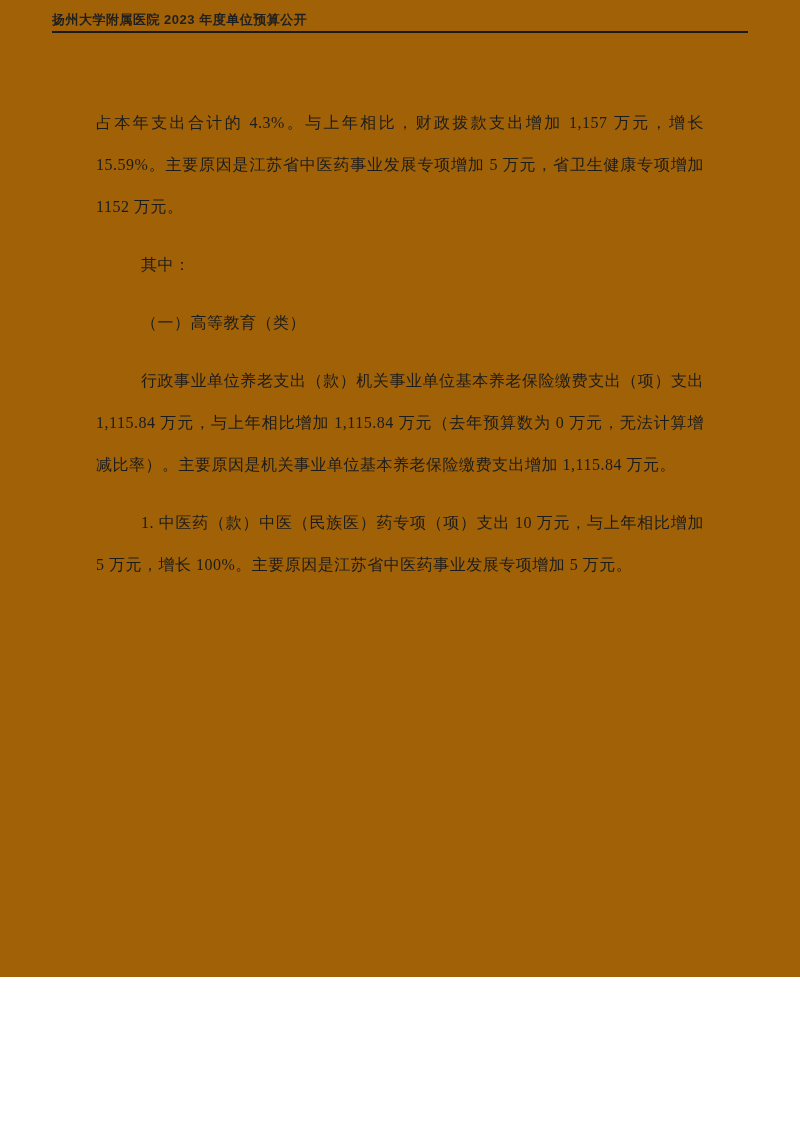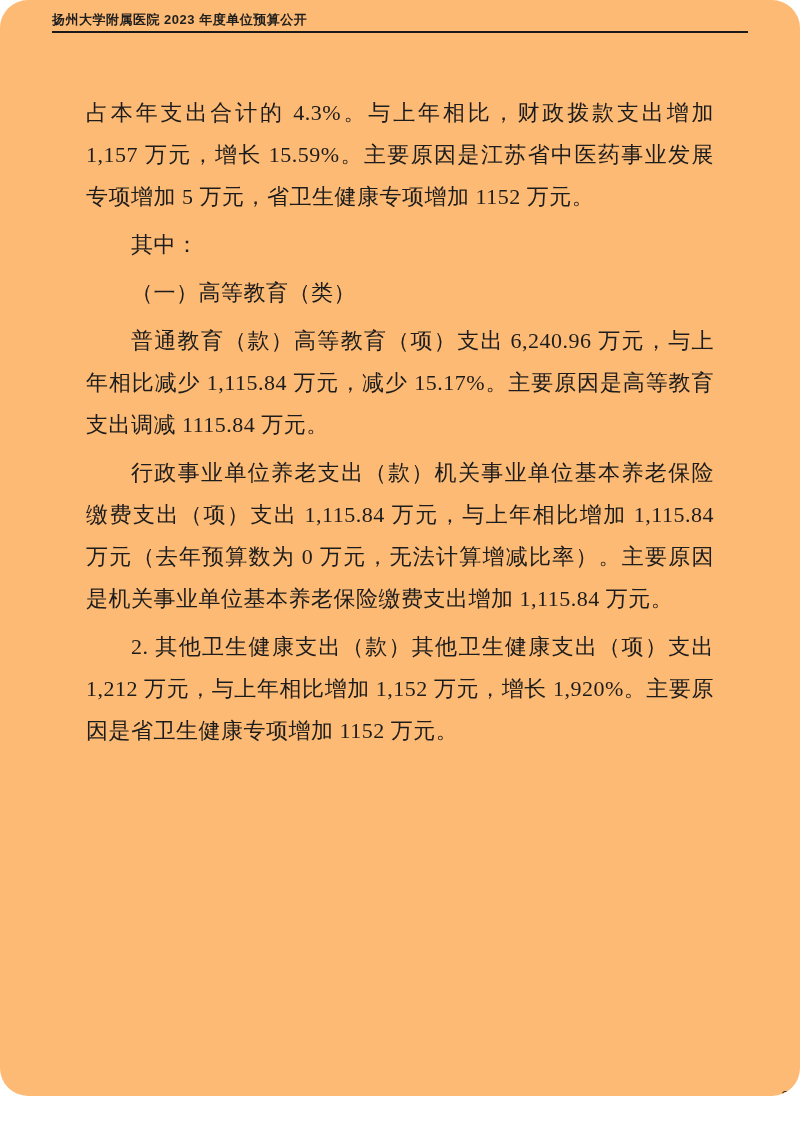--- a/index.html
+++ b/index.html
@@ -3,26 +3,25 @@
 <meta charset="utf-8">
 <style>
   html, body {
     margin: 0;
     padding: 0;
     background: #ffffff;
   }
   .page {
     position: relative;
     width: 800px;
-    height: 1096px;
-    background: #fdba74;
+    height: 977px;
+    background: #a16207;
     overflow: hidden;
     font-family: "Liberation Serif", "DejaVu Serif", serif;
     color: #1c1c1c;
-    border-radius: 28px;
   }
   .page-header {
     position: absolute;
     top: 11px;
     left: 52px;
     width: 696px;
     font-family: "Liberation Sans", "DejaVu Sans", sans-serif;
     font-weight: bold;
     font-size: 13px;
     letter-spacing: 0.5px;
@@ -37,22 +36,22 @@
     height: 2px;
     background: #1a1a1a;
   }
   .doc-body {
     position: absolute;
     top: 86px;
     left: 80px;
     width: 640px;
   }
   .para {
-    margin: 6px;
-    font-size: 22px;
+    margin: 16px;
+    font-size: 16px;
     line-height: 42px;
     text-align: justify;
     text-justify: inter-ideograph;
     letter-spacing: 0.5px;
   }
   .para.indented { text-indent: 45px; }
   .para.no-indent { text-indent: 0; }
   .para.heading {
     font-weight: bold;
     font-family: "Liberation Sans", "DejaVu Sans", sans-serif;
@@ -75,20 +74,19 @@
 <div class="page">
 
   <div class="page-header">扬州大学附属医院 2023 年度单位预算公开</div>
 
   <div class="header-rule"></div>
 
   <main class="doc-body">
       <p class="para no-indent">占本年支出合计的 4.3%。与上年相比，财政拨款支出增加 1,157 万元，增长 15.59%。主要原因是江苏省中医药事业发展专项增加 5 万元，省卫生健康专项增加 1152 万元。</p>
       <p class="para indented">其中：</p>
       <p class="para indented">（一）高等教育（类）</p>
-      <p class="para indented">普通教育（款）高等教育（项）支出 6,240.96 万元，与上年相比减少 1,115.84 万元，减少 15.17%。主要原因是高等教育支出调减 1115.84 万元。</p>
       <p class="para indented">行政事业单位养老支出（款）机关事业单位基本养老保险缴费支出（项）支出 1,115.84 万元，与上年相比增加 1,115.84 万元（去年预算数为 0 万元，无法计算增减比率）。主要原因是机关事业单位基本养老保险缴费支出增加 1,115.84 万元。</p>
-      <p class="para indented">2. 其他卫生健康支出（款）其他卫生健康支出（项）支出 1,212 万元，与上年相比增加 1,152 万元，增长 1,920%。主要原因是省卫生健康专项增加 1152 万元。</p>
+      <p class="para indented">1. 中医药（款）中医（民族医）药专项（项）支出 10 万元，与上年相比增加 5 万元，增长 100%。主要原因是江苏省中医药事业发展专项增加 5 万元。</p>
     </main>
 
   <div class="page-footer">- 23 -</div>
 
 </div>
 
 </body></html>

